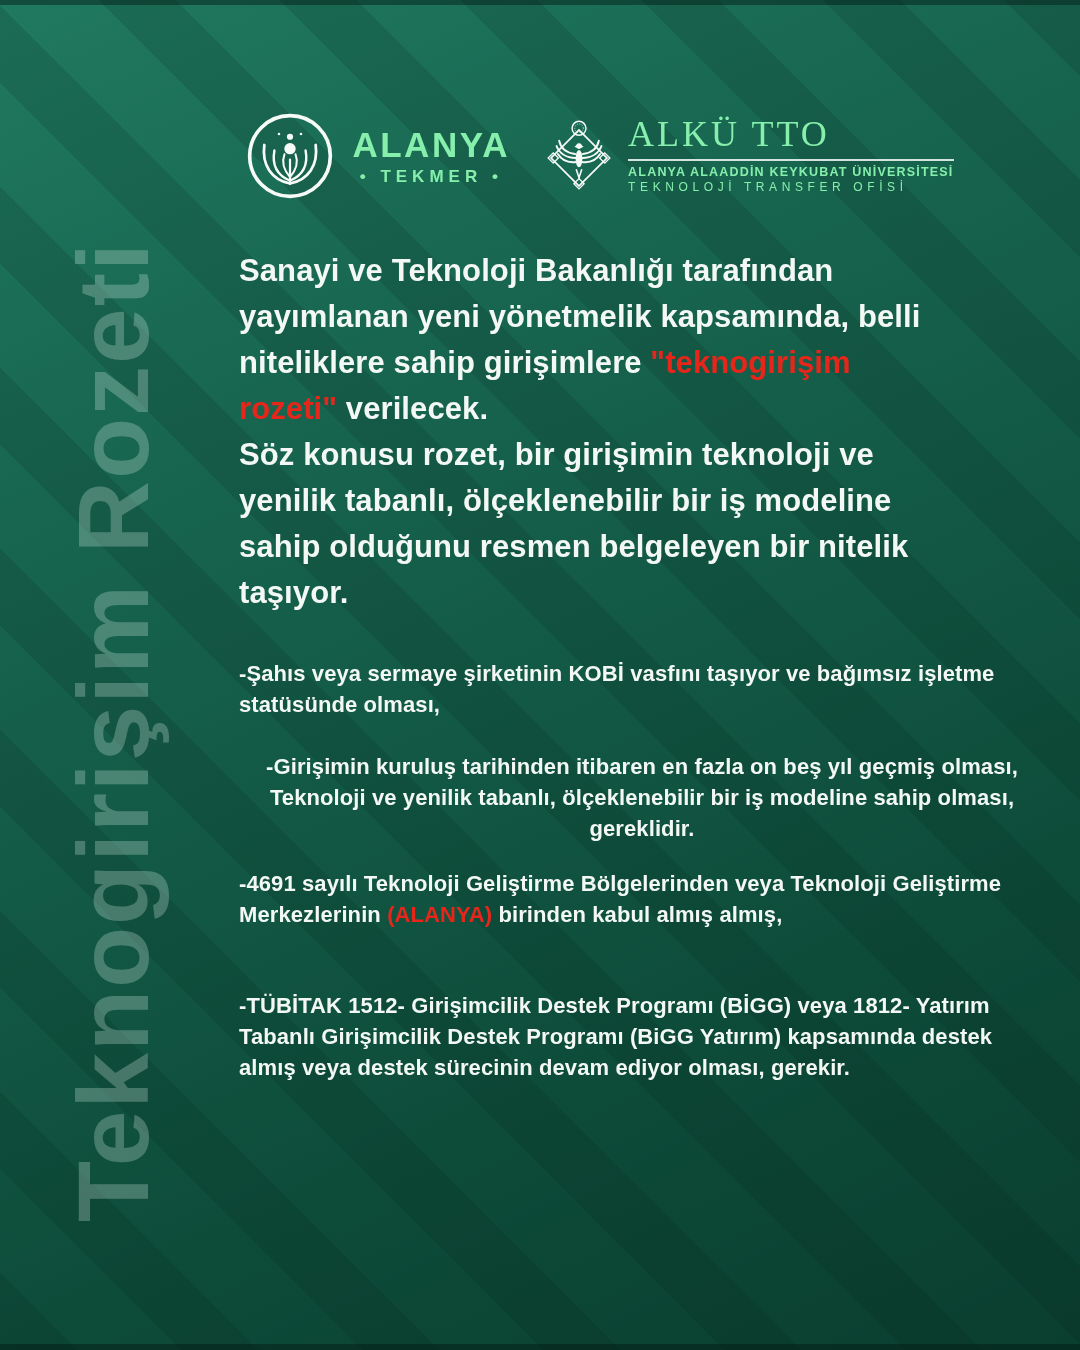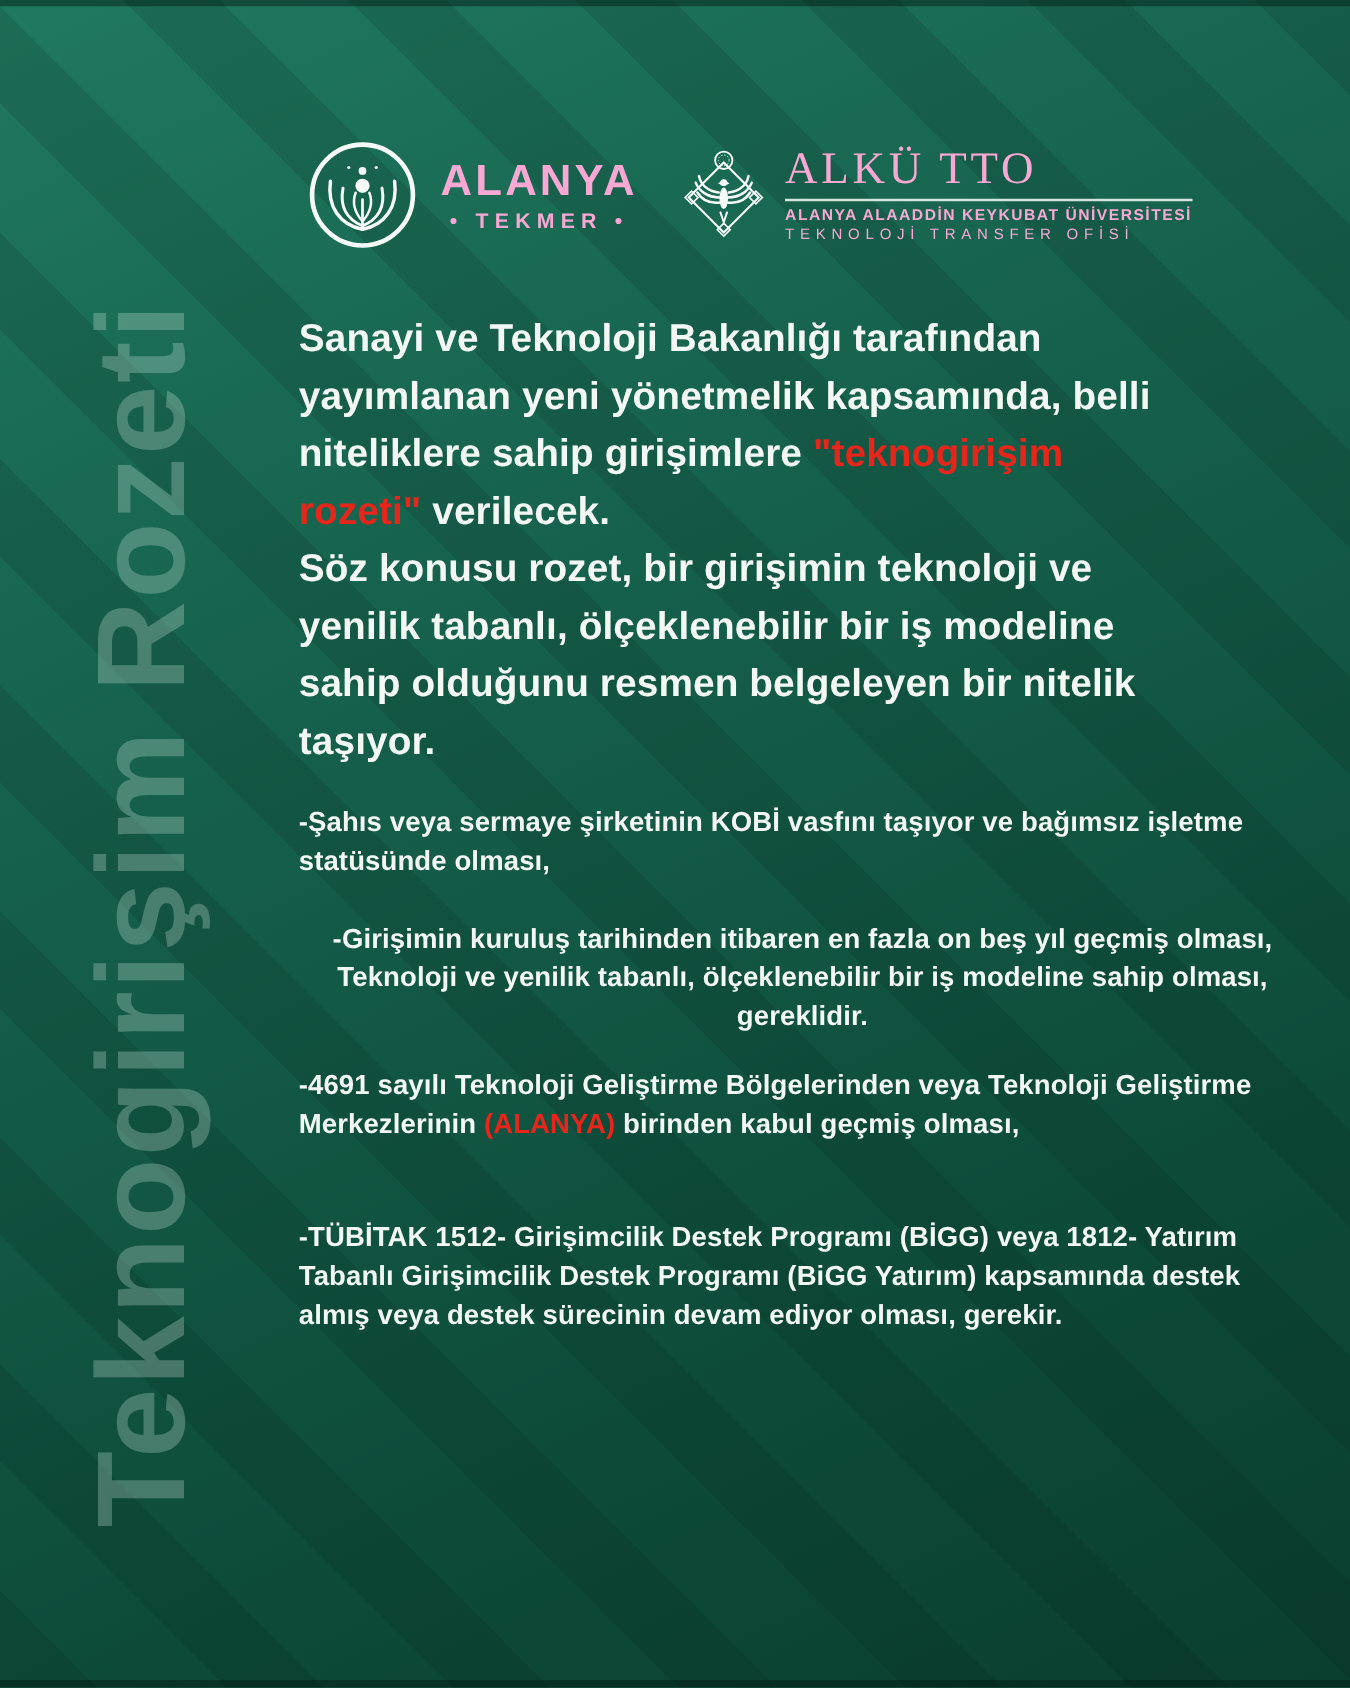--- a/index.html
+++ b/index.html
@@ -26,21 +26,21 @@
     position:absolute;left:56px;top:1222px;
     transform-origin:0 0;transform:rotate(-90deg);
     font-size:100px;font-weight:700;letter-spacing:2px;white-space:nowrap;
     color:var(--watermark, rgba(223,240,233,0.27));
   }
 
   
   .header{
     position:absolute;top:112px;left:120px;right:0;
     display:flex;justify-content:center;align-items:center;gap:36px;
-    color:#f9a8d4;
+    color:#86efac;
   }
   .tekmer{display:flex;align-items:center;gap:18px;}
   .tekmer svg{display:block;}
   .tekmer-text{display:flex;flex-direction:column;align-items:center;}
   .tekmer-name{font-size:35px;font-weight:800;letter-spacing:2.5px;line-height:1;}
   .tekmer-sub{font-size:17px;font-weight:700;letter-spacing:5px;margin-top:6px;line-height:1;}
   .alku{display:flex;align-items:center;gap:16px;}
   .alku svg{display:block;}
   .alku-text{display:flex;flex-direction:column;}
   .alku-title{font-family:"Liberation Serif", serif;font-size:36px;font-weight:400;letter-spacing:3px;line-height:1.05;}
@@ -49,21 +49,21 @@
   .alku-sub2{font-size:12px;font-weight:500;letter-spacing:4.6px;line-height:1.3;}
 
   
   .content{position:absolute;left:239px;top:248px;width:806px;color:#f3f8f5;}
   .intro{
     font-size:31px;line-height:46px;font-weight:700;letter-spacing:0.1px;
     white-space:pre-line;
   }
   .red{color:var(--accent-red,#e6261b);}
   .heading{font-size:37px;line-height:48px;font-weight:700;margin-top:30px;}
-  .reqs{margin-top:26px;}
+  .reqs{margin-top:42px;}
   .req{
     font-size:22px;line-height:31px;font-weight:600;letter-spacing:0.1px;
     white-space:pre-line;
   }
   .req.r2{margin-top:31px;text-align:center;}
   .req.r3{margin-top:24px;}
   .req.r4{margin-top:60px;}
   .req .red{font-weight:800;}
 </style>
 </head>
@@ -144,18 +144,18 @@
 yenilik tabanlı, ölçeklenebilir bir iş modeline
 sahip olduğunu resmen belgeleyen bir nitelik
 taşıyor.</span></div>
   <div class="reqs">
     <div class="req r1"><span>-Şahıs veya sermaye şirketinin KOBİ vasfını taşıyor ve bağımsız işletme
 statüsünde olması,</span></div>
     <div class="req r2"><span>-Girişimin kuruluş tarihinden itibaren en fazla on beş yıl geçmiş olması,
 Teknoloji ve yenilik tabanlı, ölçeklenebilir bir iş modeline sahip olması,
 gereklidir.</span></div>
     <div class="req r3"><span>-4691 sayılı Teknoloji Geliştirme Bölgelerinden veya Teknoloji Geliştirme
-Merkezlerinin </span><span class="red">(ALANYA)</span><span> birinden kabul geçmiş olması,</span></div>
+Merkezlerinin </span><span class="red">(ALANYA)</span><span> birinden kabul almış almış,</span></div>
     <div class="req r4"><span>-TÜBİTAK 1512- Girişimcilik Destek Programı (BİGG) veya 1812- Yatırım
 Tabanlı Girişimcilik Destek Programı (BiGG Yatırım) kapsamında destek
 almış veya destek sürecinin devam ediyor olması, gerekir.</span></div>
   </div>
 </div>
 
 </body></html>

